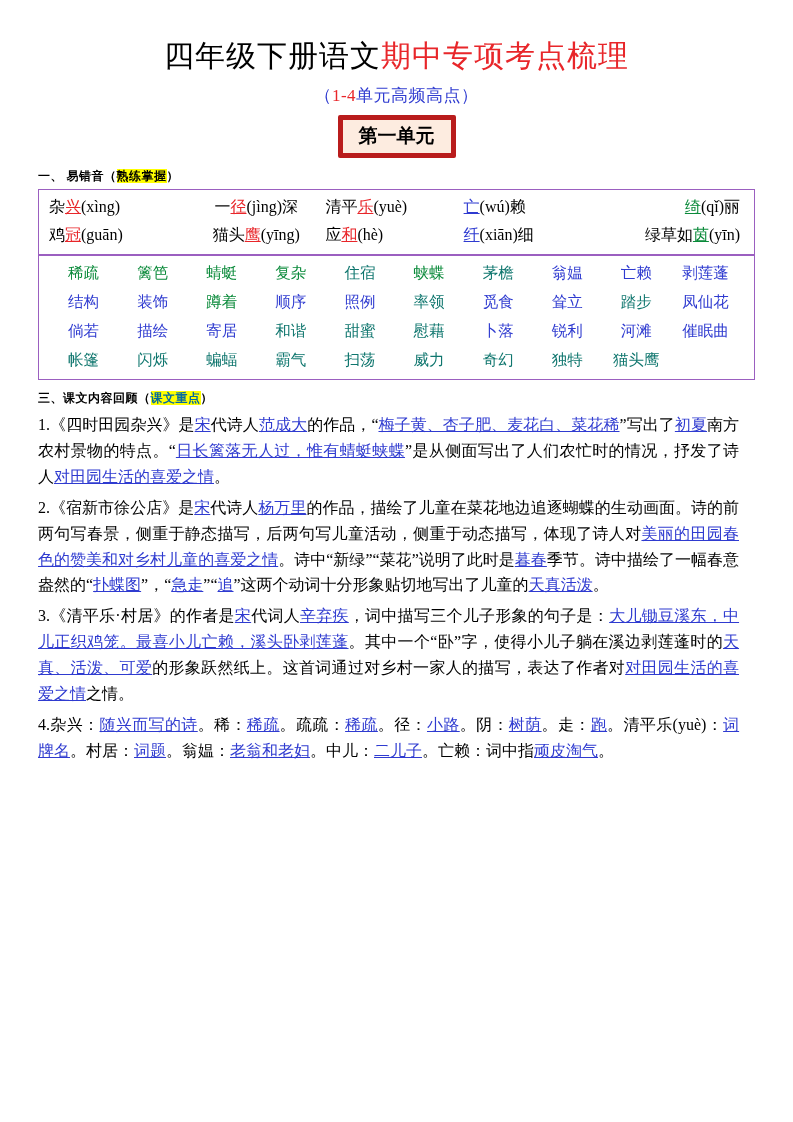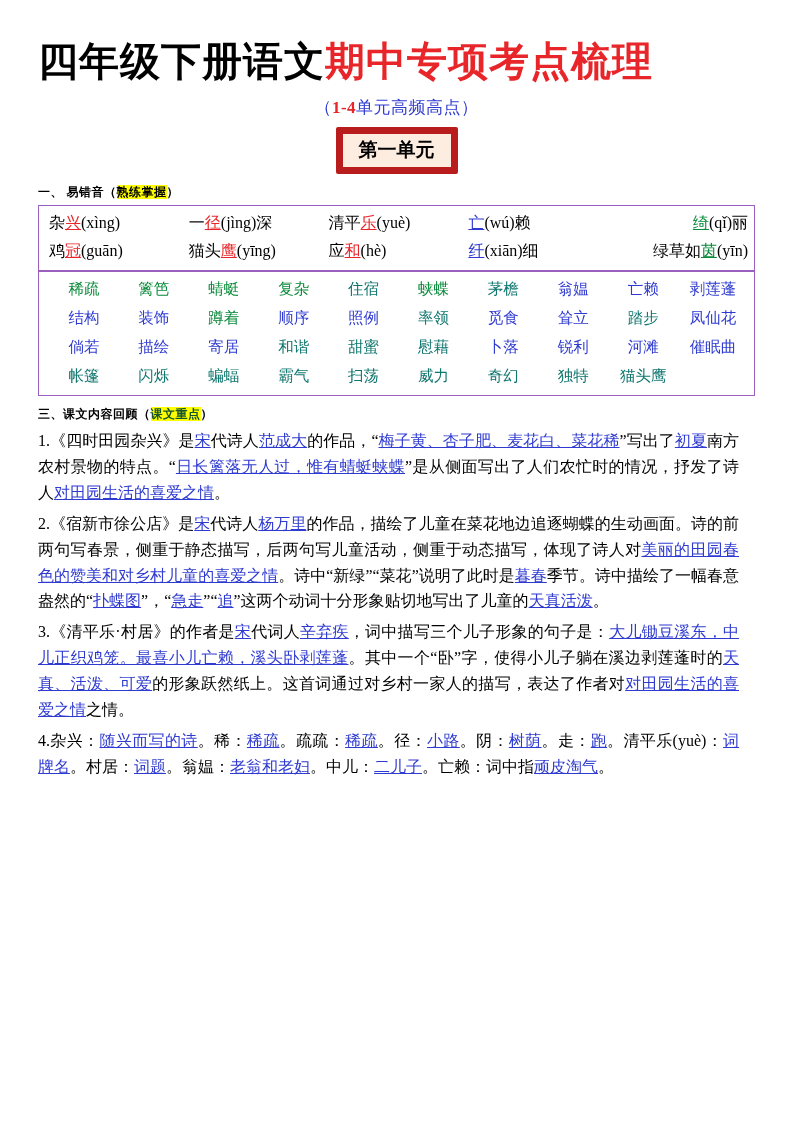--- a/index.html
+++ b/index.html
@@ -18,84 +18,84 @@
   .page {
     position: relative;
     width: 793px;
     height: 1122px;
     padding: 0 38px;
     box-sizing: border-box;
   }
 
   
   .doc-title {
-    text-align: left;
-    font-size: 40px;
-    font-weight: bold;
+    text-align: center;
+    font-size: 30px;
+    font-weight: normal;
     margin-top: 38px;
     line-height: 1.2;
     letter-spacing: 1px;
   }
   .doc-title .part-black { color: #000000; }
   .doc-title .part-red { color: #e8262a; }
 
   .doc-subtitle {
     text-align: center;
     font-size: 17px;
     margin-top: 10px;
     color: #2f3bd0;
     letter-spacing: 0.5px;
   }
-  .doc-subtitle .num { color: #e8262a; font-weight: bold; }
+  .doc-subtitle .num { color: #e8262a; font-weight: normal; }
 
   .unit-badge-wrap {
     text-align: center;
     margin-top: 8px;
   }
   .unit-badge {
     display: inline-block;
-    border: 7px solid #b91c1c;
+    border: 5px solid #b91c1c;
     background: #fdece0;
     color: #000;
     font-size: 19px;
     font-weight: bold;
     padding: 3px 16px 4px 16px;
     border-radius: 2px;
   }
 
   
   .sec-head {
     font-size: 12px;
     margin: 10px 0 4px 0;
     font-weight: bold;
     letter-spacing: 0.5px;
   }
   .hl-yellow {
     background: #ffff00;
     font-weight: bold;
   }
-  .red-text { color: #14532d; }
+  .red-text { color: #0369a1; }
 
   
   .box {
     border: 1.5px solid #9b5fc0;
-    padding: 7px 6px 8px 10px;
+    padding: 7px 14px 8px 10px;
     box-sizing: border-box;
   }
   .pinyin-grid {
     display: grid;
     grid-template-columns: repeat(5, 1fr);
     row-gap: 7px;
     font-size: 16px;
   }
   .pinyin-cell {
     white-space: nowrap;
     text-align: left;
   }
-  .pinyin-cell.c2 { text-align: left; }
+  .pinyin-cell.c2 { text-align: center; }
   .pinyin-cell.c3 { }
   .pinyin-cell.c4 { }
   .pinyin-cell.c5 { text-align: right; }
   .u-red {
     color: #e8262a;
     text-decoration: underline;
   }
   .u-blue {
     color: #2f3bd0;
     text-decoration: underline;

